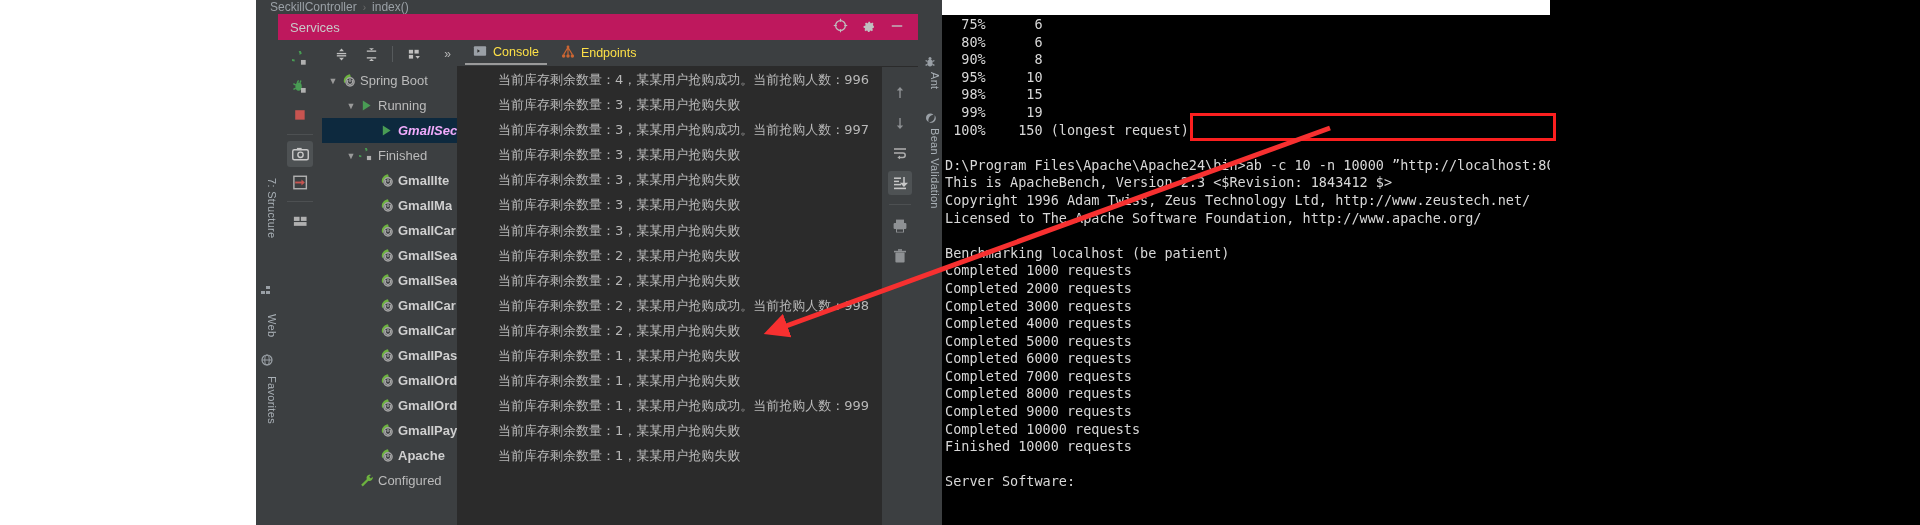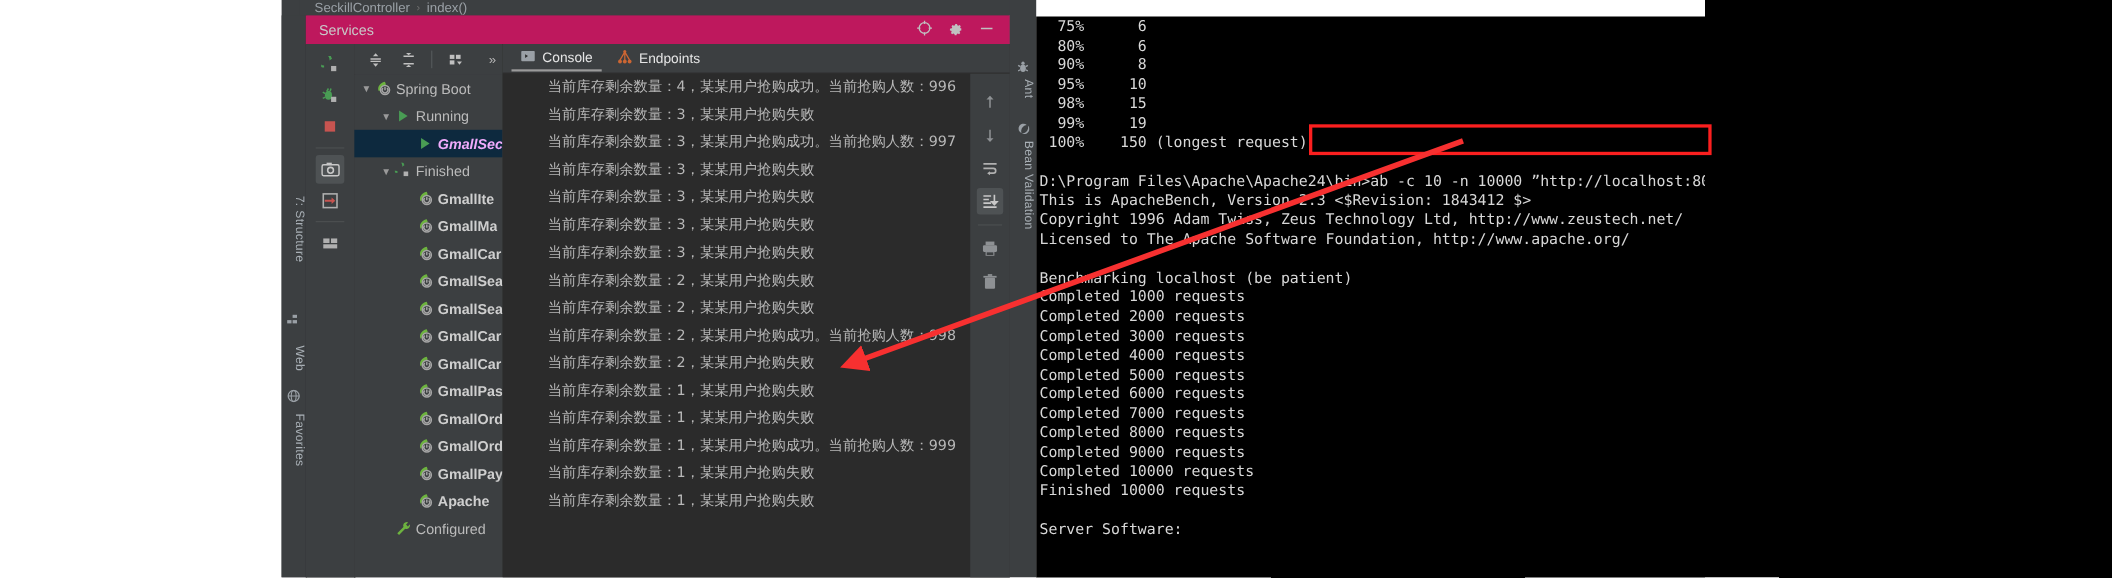--- a/index.html
+++ b/index.html
@@ -14,21 +14,21 @@
   
   .ide {
     position: absolute; left: 256px; top: 0; width: 662px; height: 525px;
     background: #3c3f41; color: #bbbbbb;
     font-size: 12px;
   }
   .ide-breadcrumb {
     position:absolute; left:0; top:0; width:662px; height:14px;
     background:#3c3f41; color:#8a8a8a; font-size:12px;
     padding-left: 14px; box-sizing:border-box; overflow:hidden;
-    display:flex; align-items:center; gap:6px;margin-left:16px;
+    display:flex; align-items:center; gap:6px;
   }
   .ide-breadcrumb .crumb { color:#9aa0a6; }
   .ide-breadcrumb .sep { color:#6e6e6e; font-size:10px; }
 
   .tool-left-strip {
     position:absolute; left:0; top:14px; width:22px; height:511px;
     background:#3c3f41; border-right:1px solid #2b2b2b;
   }
   .vert-tab {
     position:absolute; left:0; width:22px;
@@ -82,21 +82,21 @@
   .bold { font-weight:bold; color:#cfcfcf; }
 
   
   .console-wrap {
     position:absolute; left:201px; top:40px; width:461px; height:485px; background:#2b2b2b;
   }
   .console-tabs {
     height:27px; background:#3c3f41; display:flex; align-items:center; gap:6px; padding-left:8px;
     box-sizing:border-box; border-bottom:1px solid #2b2b2b;
   }
-  .ctab { display:flex; align-items:center; gap:6px; padding:2px 8px; font-size:12.5px; color:#e5e5e5;}
+  .ctab { display:flex; align-items:center; gap:6px; padding:2px 8px; font-size:12.5px; color:#fde047;}
   .ctab.active { border-bottom:2px solid #9a9a9a; }
   .console-body {
     position:absolute; top:27px; left:0; width:425px; height:458px;
     background:#2b2b2b; color:#a9b7c6;
     font-family:"DejaVu Sans", sans-serif;
     font-size:13px; line-height:25.1px; overflow:hidden; padding-left:9px; box-sizing:border-box;
   }
   .console-body .ln { white-space:nowrap; color:#b8b8b8;margin-left:32px; }
   .console-scrollgutter {
     position:absolute; right:0; top:27px; width:36px; height:458px; background:#3c3f41;

